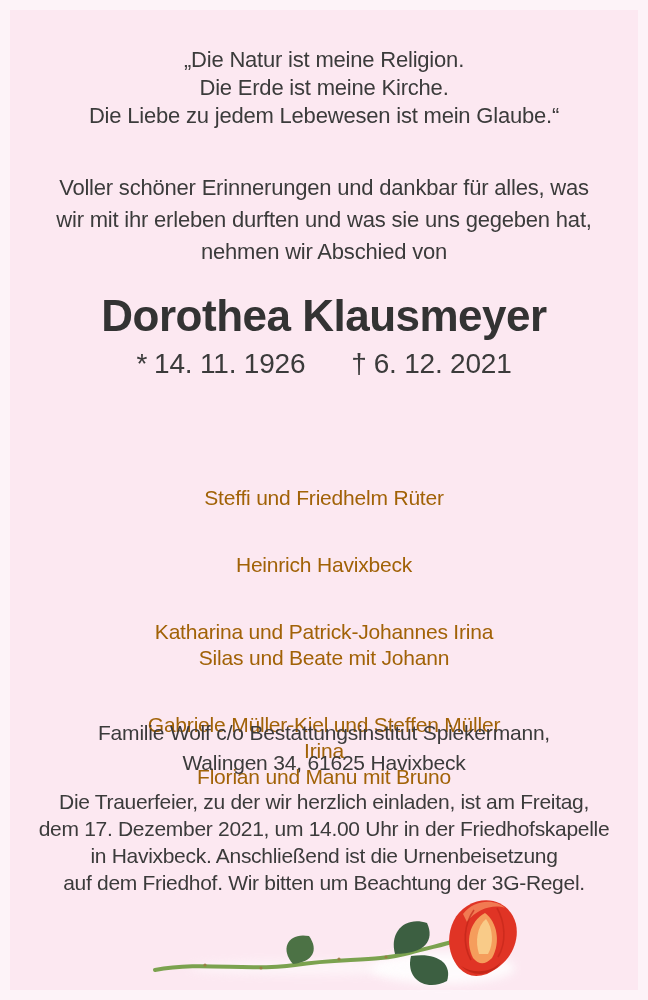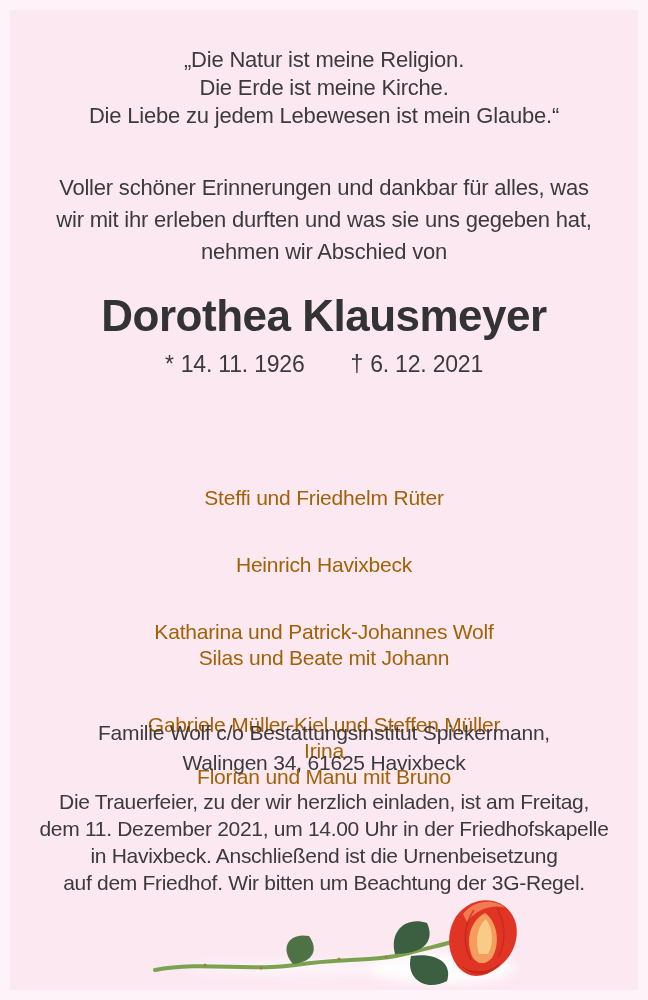--- a/index.html
+++ b/index.html
@@ -22,21 +22,21 @@
     position: absolute;
     left: 0; right: 0;
     text-align: center;
     white-space: pre-line;
     letter-spacing: -0.2px;
   }
   .quote   { top: 36px;  font-size: 22px; line-height: 28px; }
   .intro   { top: 162px; font-size: 22px; line-height: 32px; }
   .name    { top: 265px; font-size: 44px; line-height: 50px; font-weight: bold;
              color: #333; margin: 16px; letter-spacing: -0.5px; text-align: center; }
-  .dates   { top: 340px; font-size: 23px; line-height: 28px;
+  .dates   { top: 340px; font-size: 28px; line-height: 28px;
              display: flex; justify-content: center; gap: 46px; }
   .dates .d { white-space: nowrap; }
   .dates .sym { margin-right: 7px; }
   .inliebe { top: 406px; font-size: 22px; line-height: 28px; }
   .mourners{ top: 449px; font-size: 21px; line-height: 26px; font-weight: normal;
              color: #a16207; }
   .mourners .group { margin-bottom: 15px; white-space: pre-line; }
   .contact { top: 708px; font-size: 21px; line-height: 30px; }
   .funeral { top: 778px; font-size: 21px; line-height: 27px; letter-spacing: -0.3px; }
   .rose    { position: absolute; left: 133px; top: 886px; }
@@ -58,32 +58,32 @@
 
   <div class="block dates">
     <span class="d"><span class="sym">*</span><span>14. 11. 1926</span></span>
     <span class="d"><span class="sym">†</span><span>6. 12. 2021</span></span>
   </div>
 
 
   <div class="block mourners">
     <div class="group">Steffi und Friedhelm Rüter</div>
     <div class="group">Heinrich Havixbeck</div>
-    <div class="group">Katharina und Patrick-Johannes Wolf
+    <div class="group">Katharina und Patrick-Johannes Irina
 Silas und Beate mit Johann</div>
     <div class="group">Gabriele Müller-Kiel und Steffen Müller
 Irina
 Florian und Manu mit Bruno</div>
   </div>
 
   <div class="block contact">Familie Wolf c/o Bestattungsinstitut Spiekermann,
 Walingen 34, 61625 Havixbeck</div>
 
   <div class="block funeral">Die Trauerfeier, zu der wir herzlich einladen, ist am Freitag,
-dem 11. Dezember 2021, um 14.00 Uhr in der Friedhofskapelle
+dem 17. Dezember 2021, um 14.00 Uhr in der Friedhofskapelle
 in Havixbeck. Anschließend ist die Urnenbeisetzung
 auf dem Friedhof. Wir bitten um Beachtung der 3G-Regel.</div>
 
   <svg class="rose" viewBox="0 0 378 98" width="378" height="98" xmlns="http://www.w3.org/2000/svg">
     <defs>
       <filter id="soft" x="-60%" y="-60%" width="220%" height="220%">
         <feGaussianBlur stdDeviation="5"></feGaussianBlur>
       </filter>
     </defs>
     <g>

